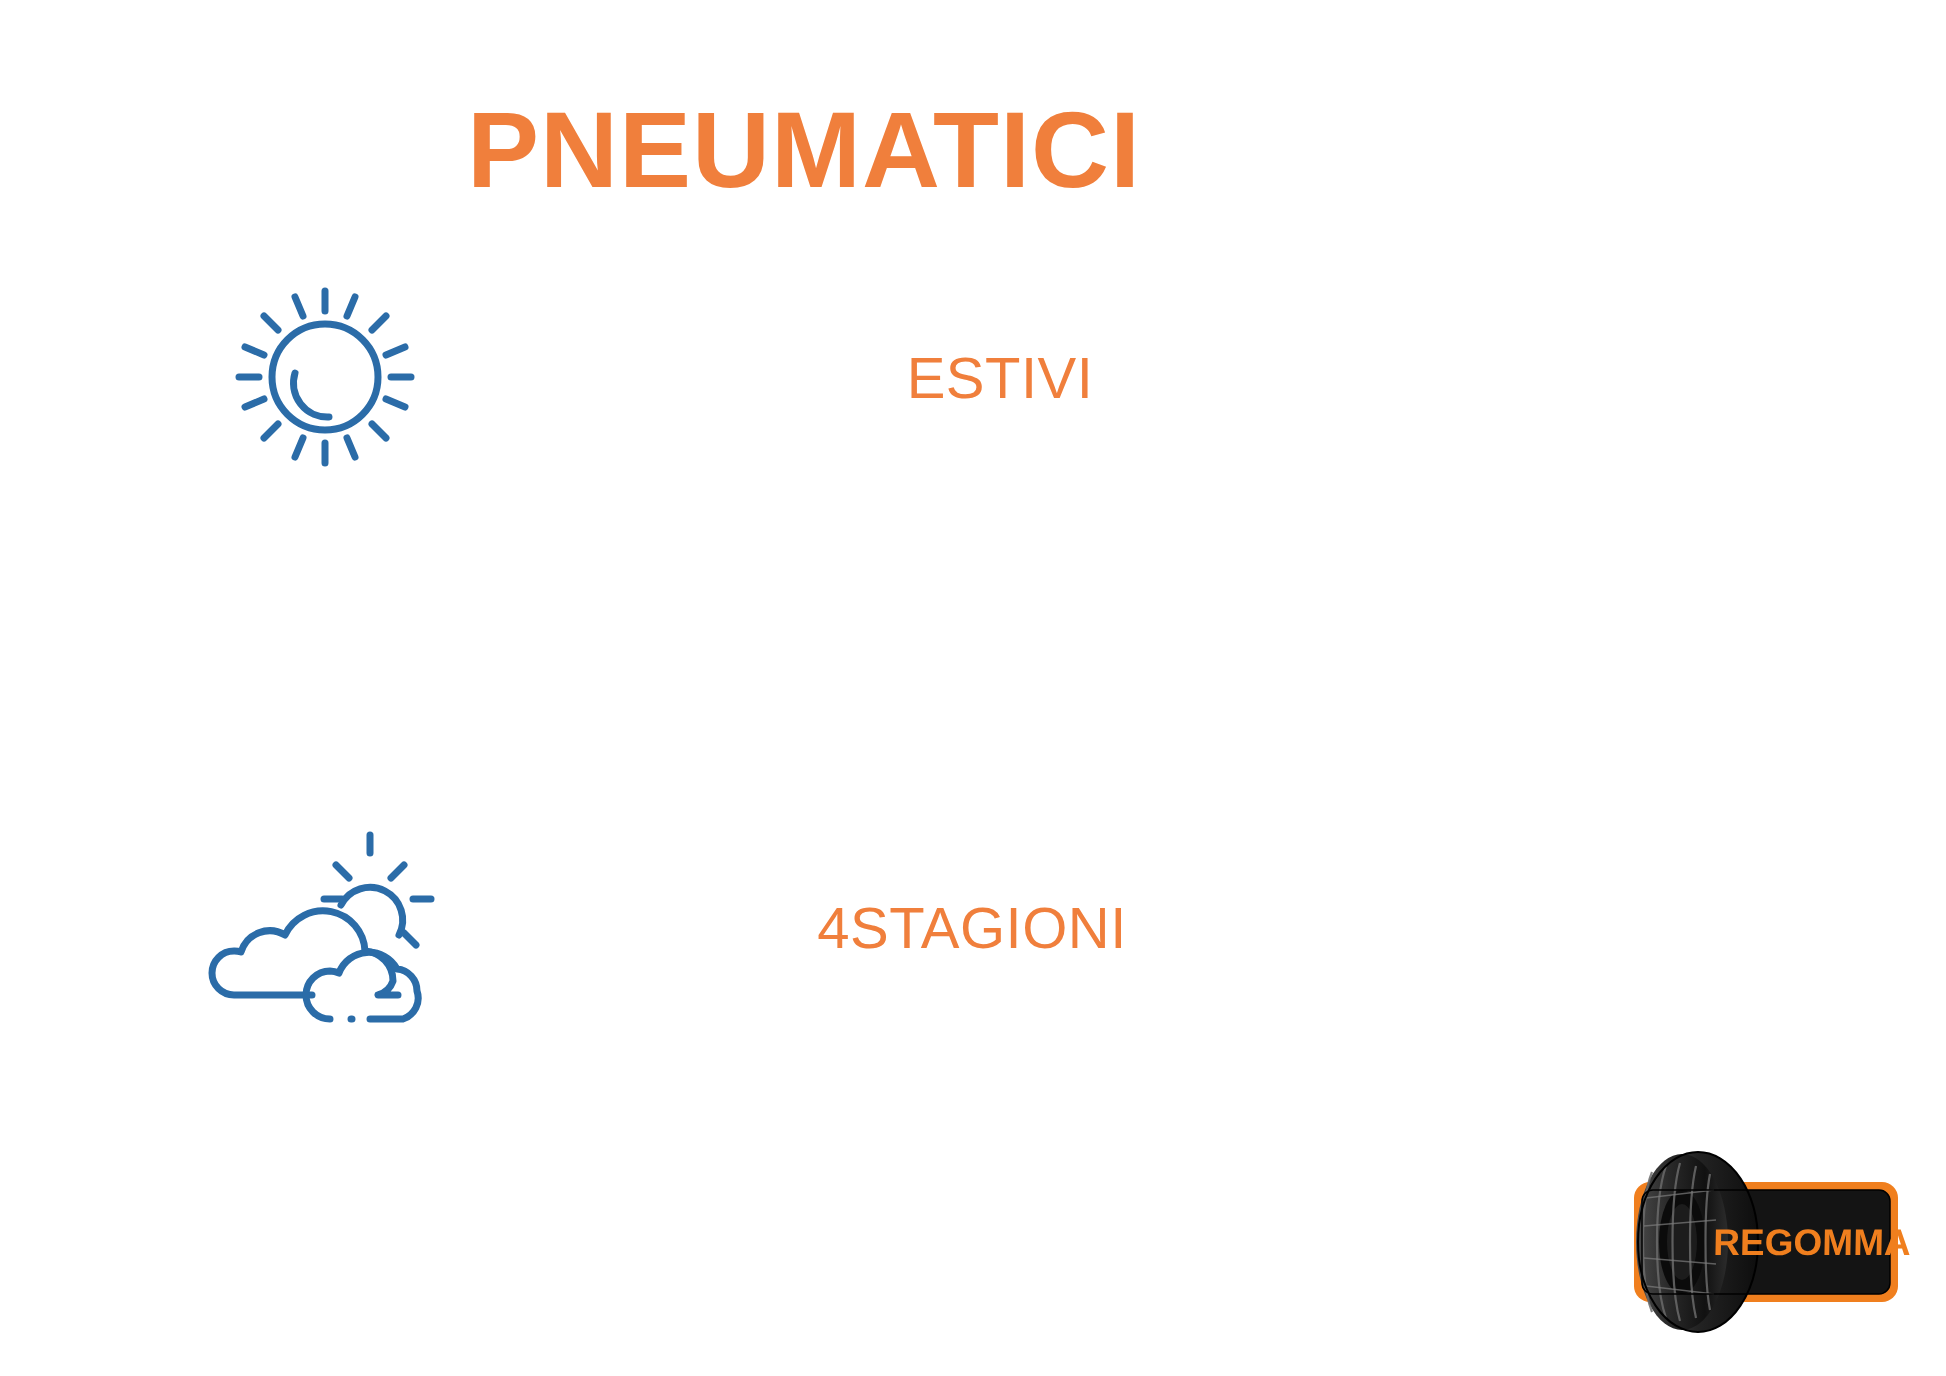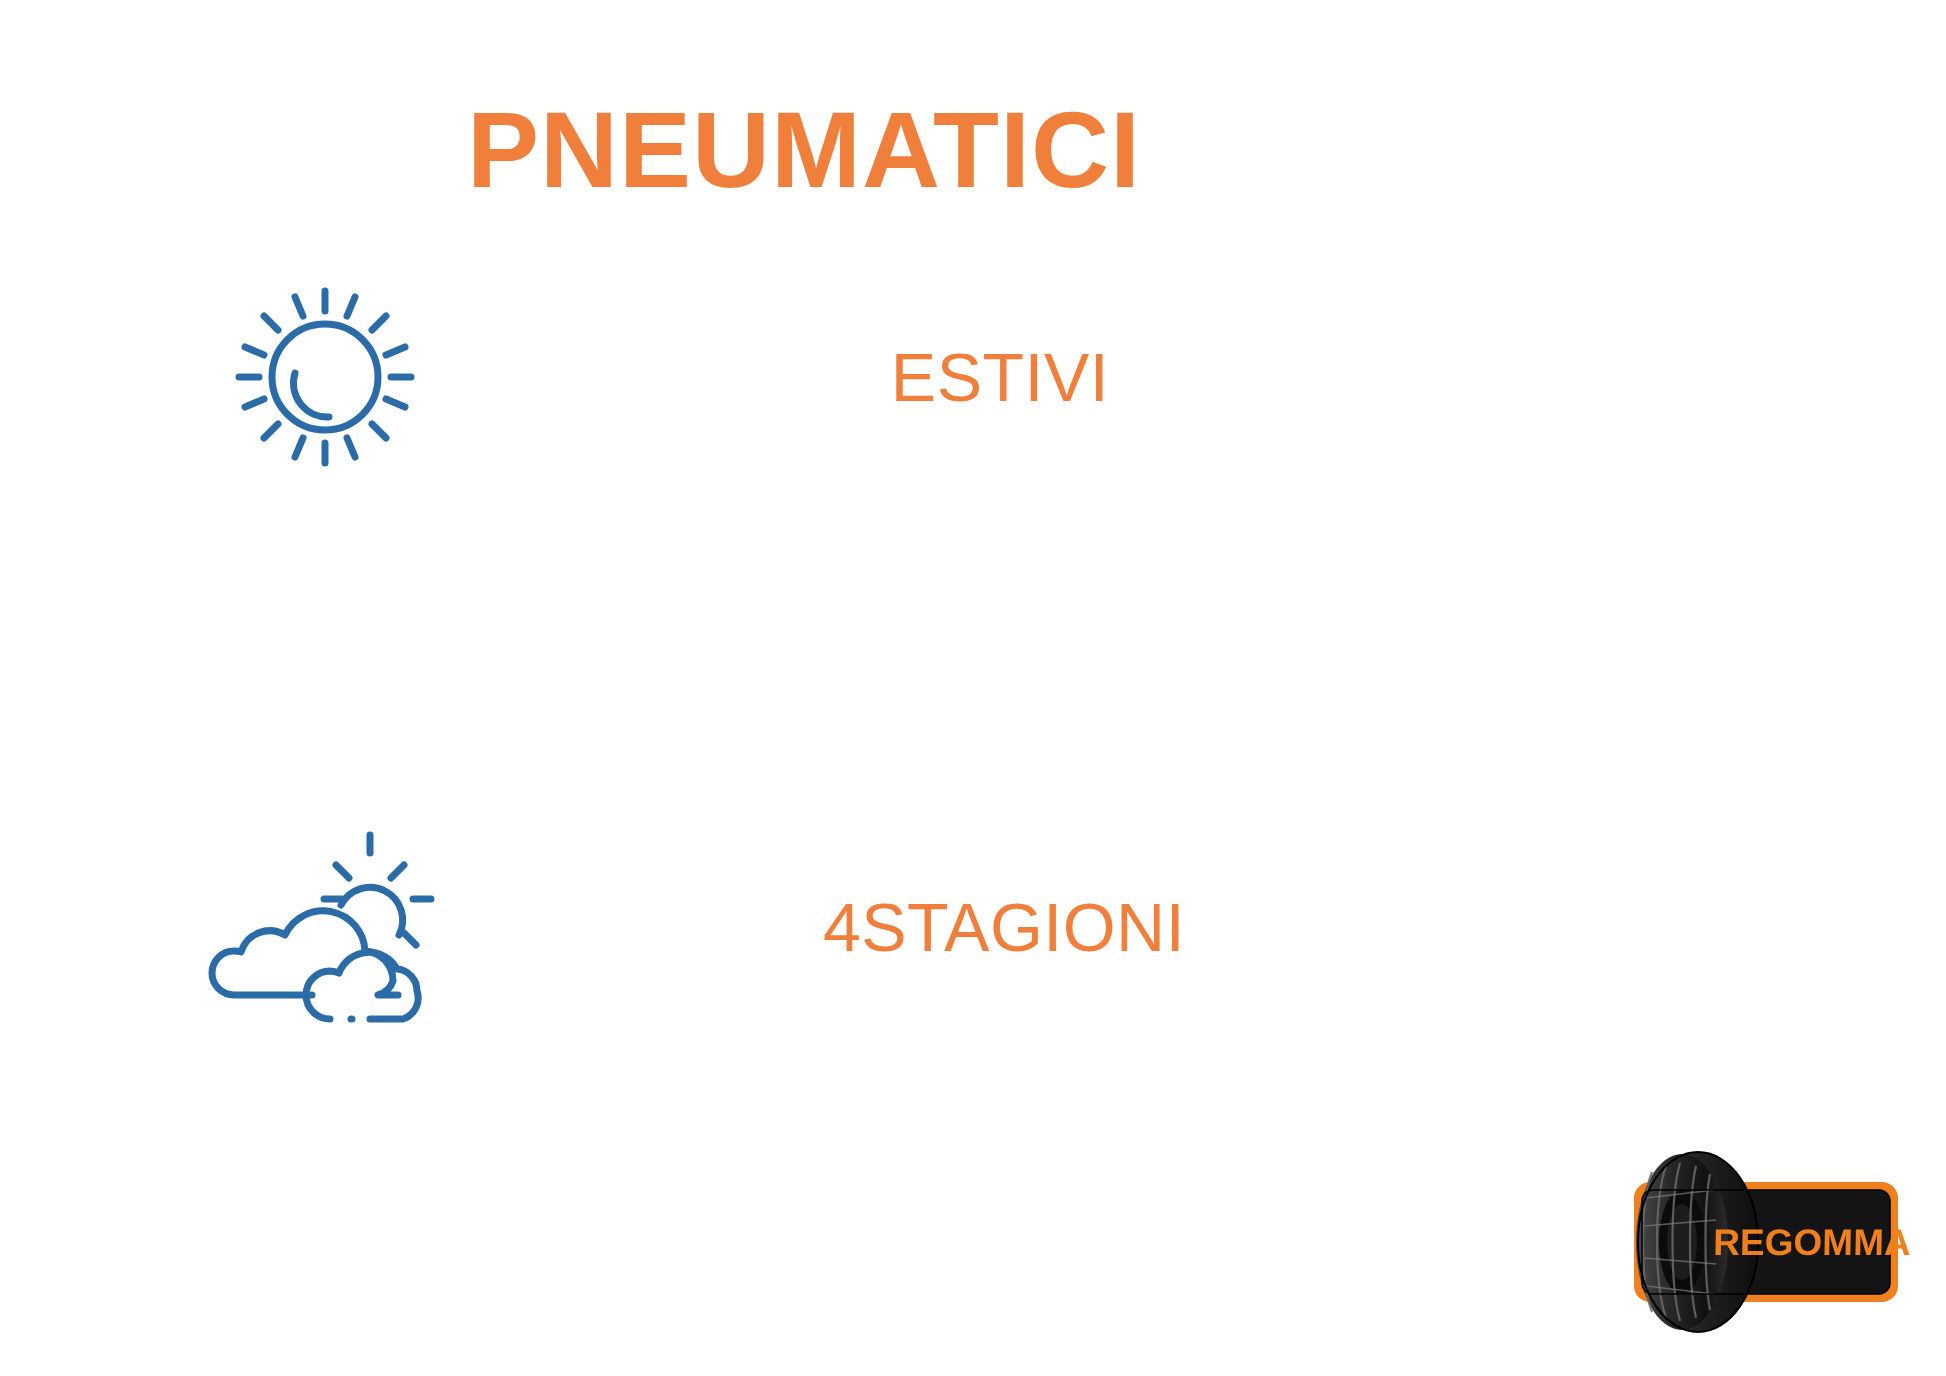--- a/index.html
+++ b/index.html
@@ -62,29 +62,29 @@
     display: block;
     overflow: visible;
   }
 
   .row-label {
     position: absolute;
     top: 0;
     height: 210px;
     display: flex;
     align-items: center;
-    font-size: 68px;
+    font-size: 58px;
     font-weight: 400;
     color: #F07F3C;
     letter-spacing: 0.5px;
     white-space: nowrap;
   }
   #label-estivi    { left: 700px; width: 600px; justify-content: center; }
   #label-invernali { left: 680px; width: 600px; justify-content: center; }
-  #label-4stagioni { left: 704px; width: 600px; justify-content: center; }
+  #label-4stagioni { left: 672px; width: 600px; justify-content: center; }
 
   
   #regomma-logo {
     position: absolute;
     left: 1618px;
     top: 1128px;
     width: 290px;
     height: 230px;
   }
   #regomma-logo svg { display: block; }

